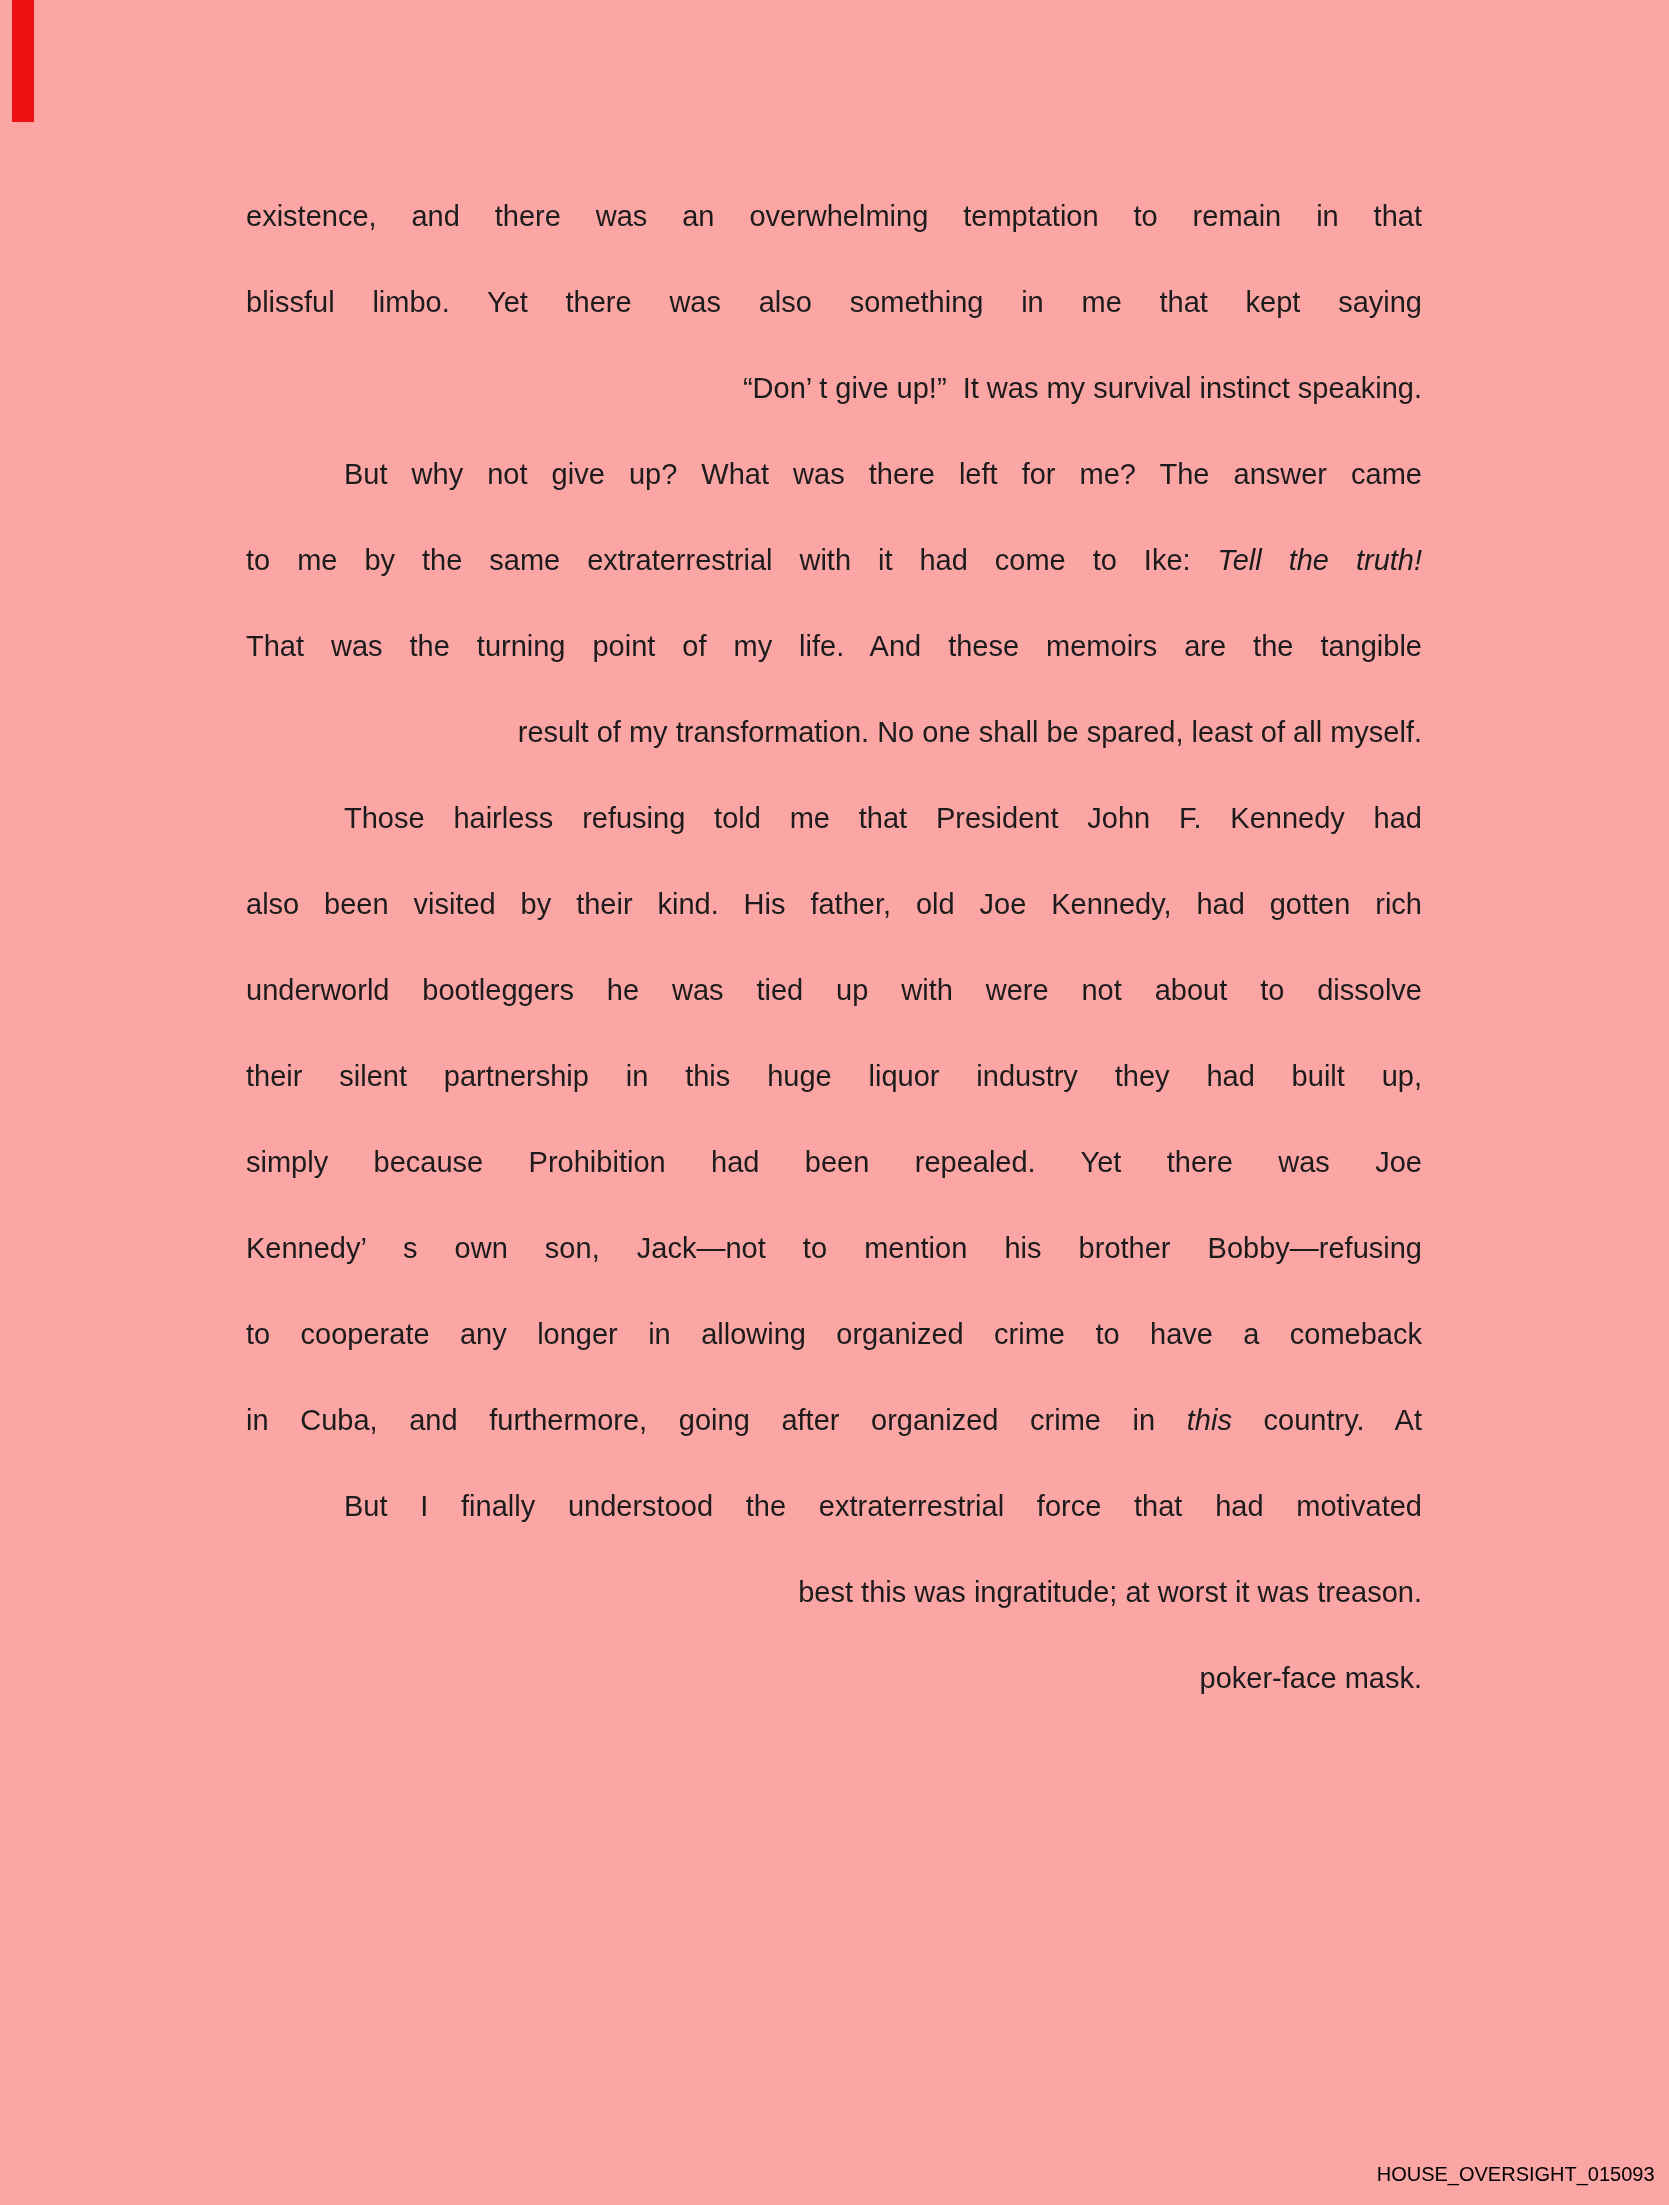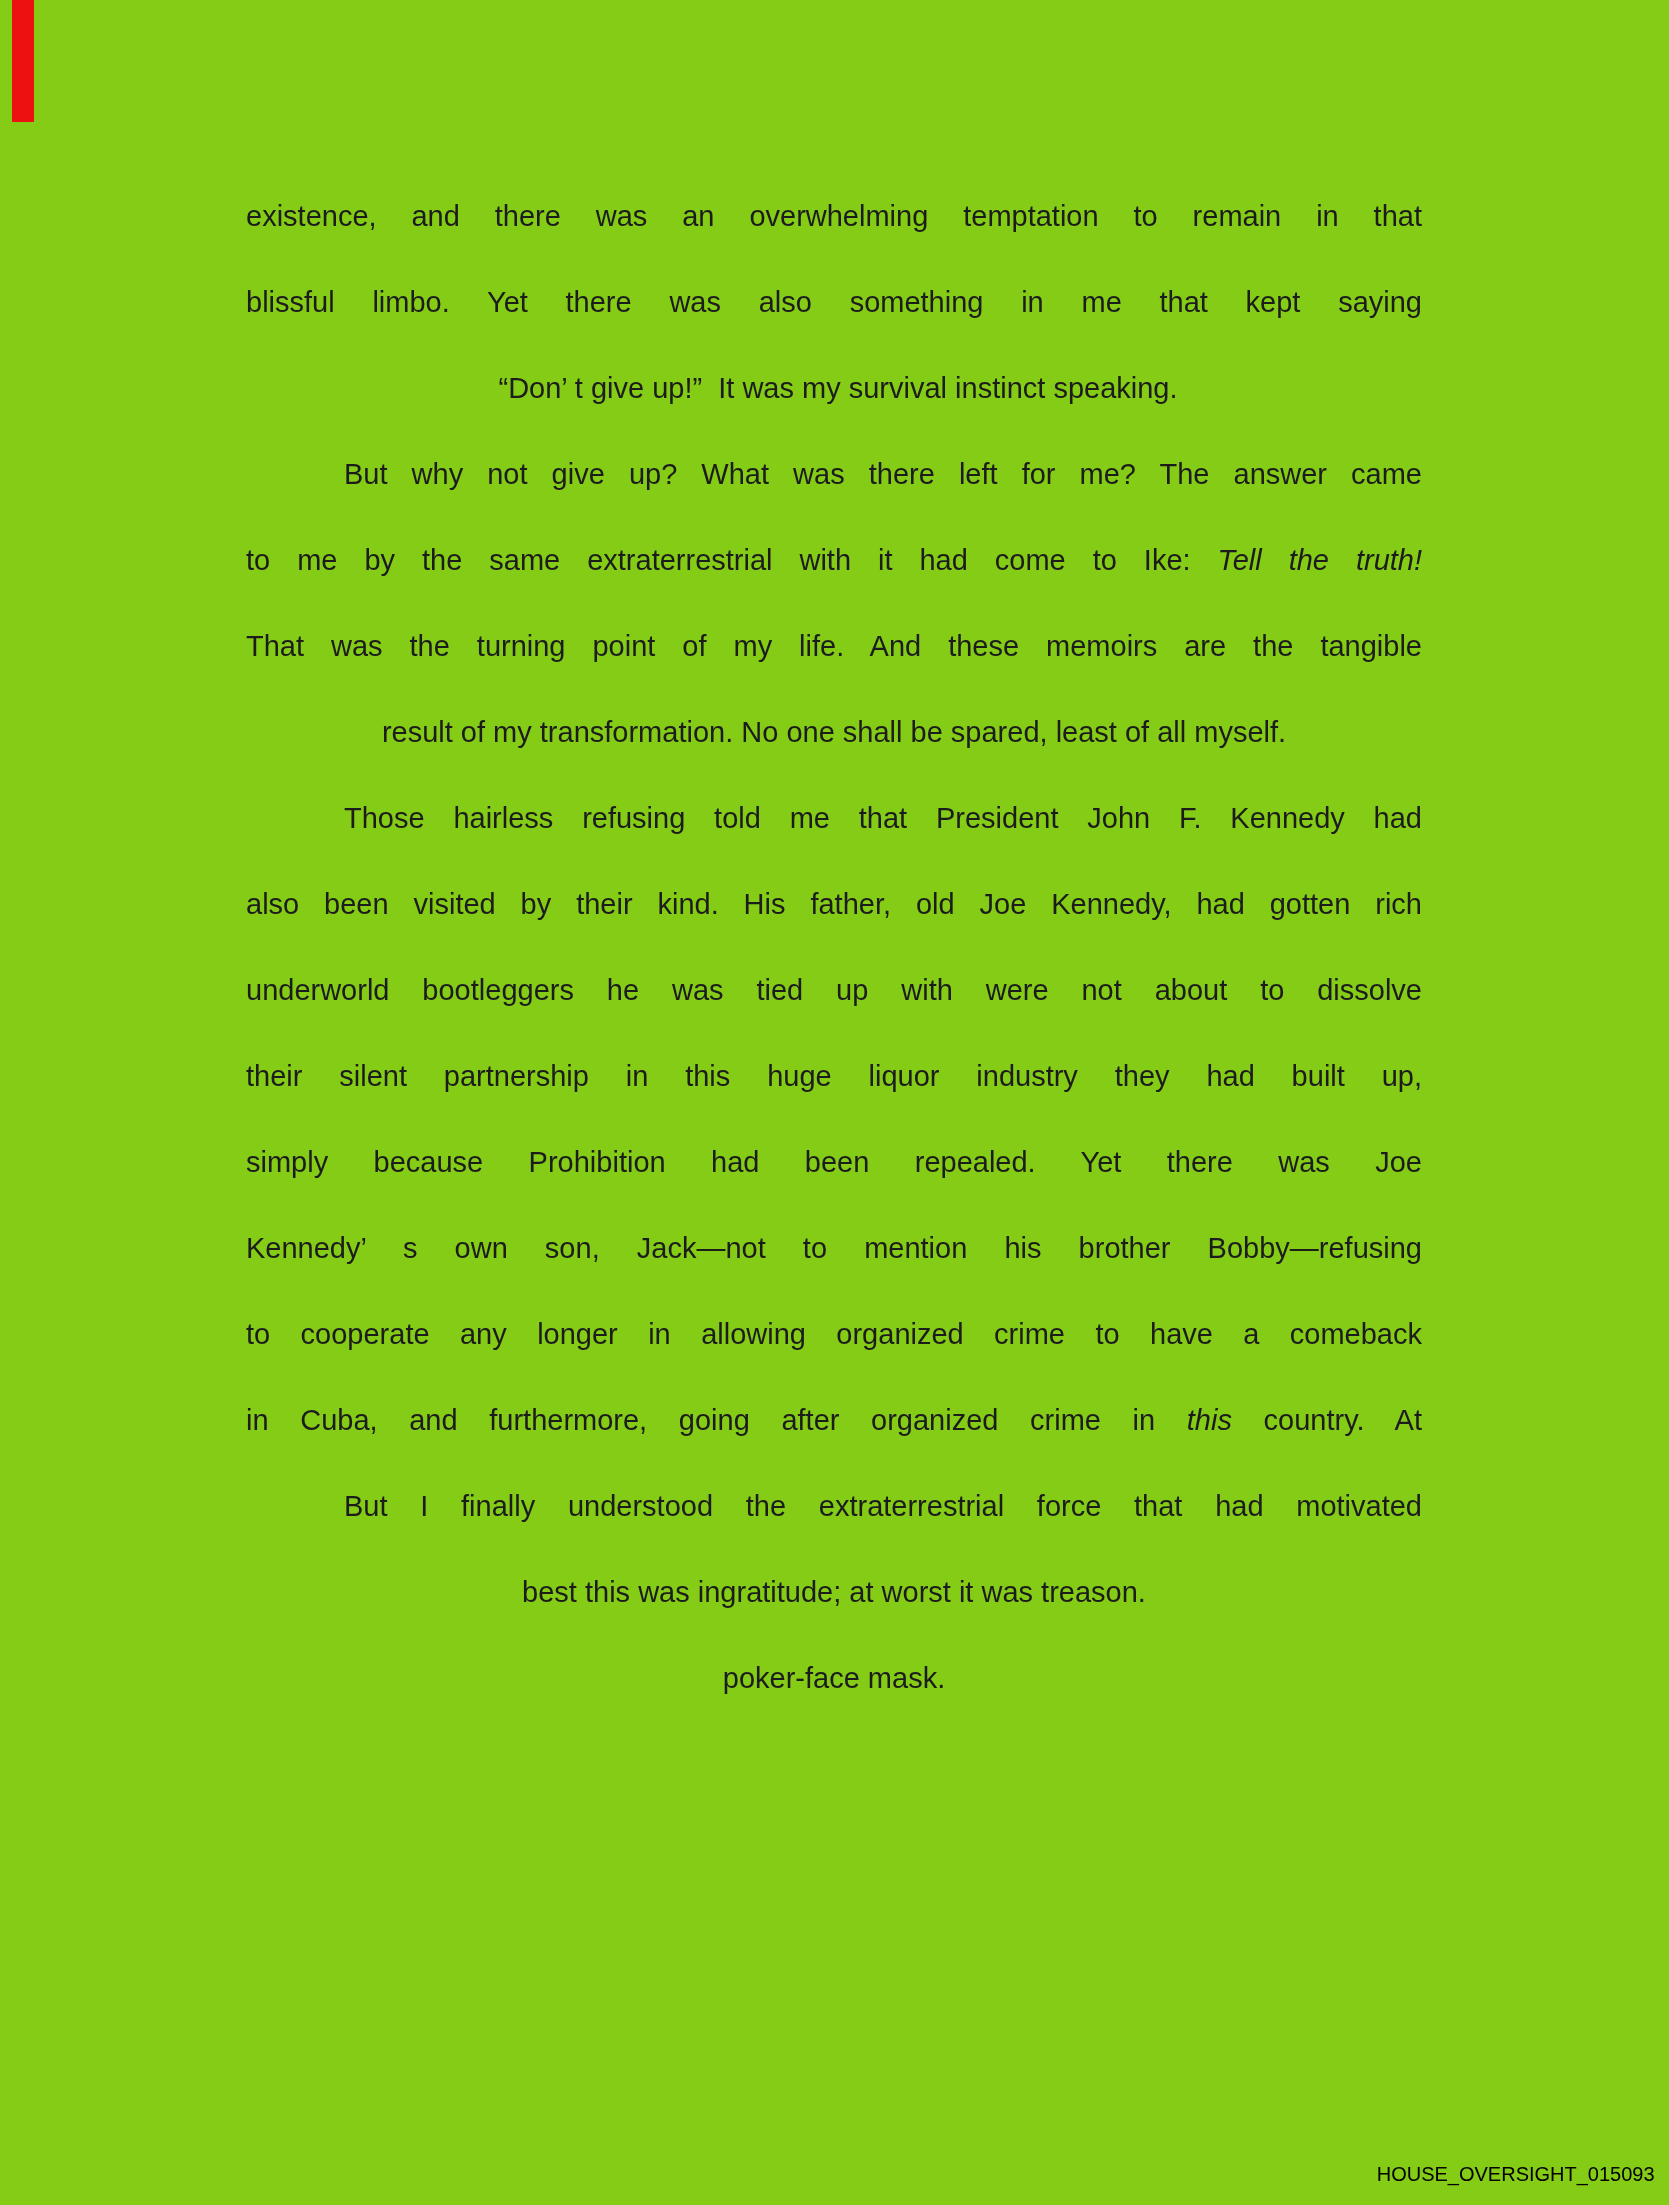--- a/index.html
+++ b/index.html
@@ -28,21 +28,21 @@
     left: 246px;
     top: 173px;
     width: 1176px;
     font-size: 29px;
     color: #1c1c1c;
   }
   .text-block .line {
     height: 86px;
     line-height: 86px;
     white-space: pre-wrap;
-    text-align: center;
+    text-align: right;
     box-sizing: border-box;
   }
   .text-block .line.j {
     text-align: justify;
     text-align-last: justify;
   }
   .text-block .line.ind {
     padding-left: 98px;
   }
   .text-block em {
@@ -54,21 +54,21 @@
     right: 14.4px;
     font-size: 20px;
     color: #000000;
     font-family: "Liberation Sans", "DejaVu Sans", sans-serif;
     white-space: nowrap;
   }
 </style>
 </head>
 <body>
 
-<div class="page" style="background: #84cc16;">
+<div class="page" style="background: #fca5a5;">
   <div class="red-mark" style="left: 11.8px; top: 0px; width: 22px; height: 122px; background: rgb(238, 17, 17);"></div>
   <div class="text-block" style="color: rgb(28, 28, 28);">
       <div class="line j"><span>existence, and there was an overwhelming temptation to remain in that</span></div>
       <div class="line j"><span>blissful limbo. Yet there was also something in me that kept saying</span></div>
       <div class="line"><span> “Don’ t give up!”  It was my survival instinct speaking.</span></div>
       <div class="line j ind"><span>But why not give up? What was there left for me? The answer came</span></div>
       <div class="line j"><span>to me by the same extraterrestrial with it had come to Ike: </span><em>Tell the truth!</em></div>
       <div class="line j"><span>That was the turning point of my life. And these memoirs are the tangible</span></div>
       <div class="line"><span>result of my transformation. No one shall be spared, least of all myself.</span></div>
       <div class="line j ind"><span>Those hairless refusing told me that President John F. Kennedy had</span></div>

